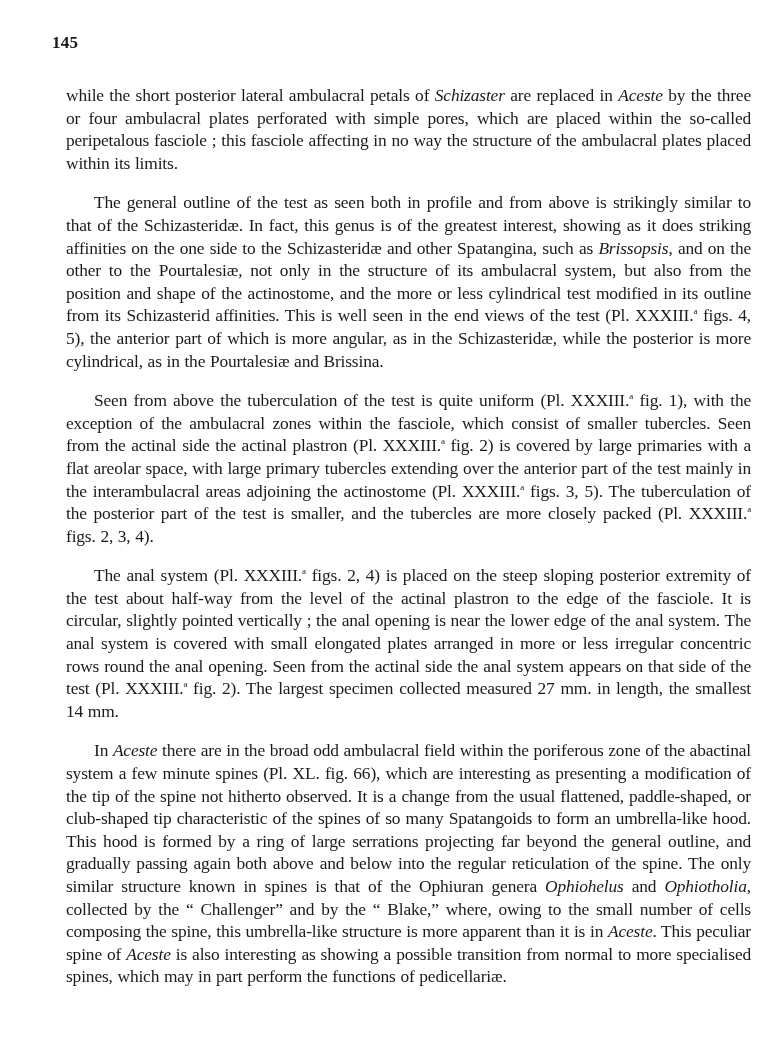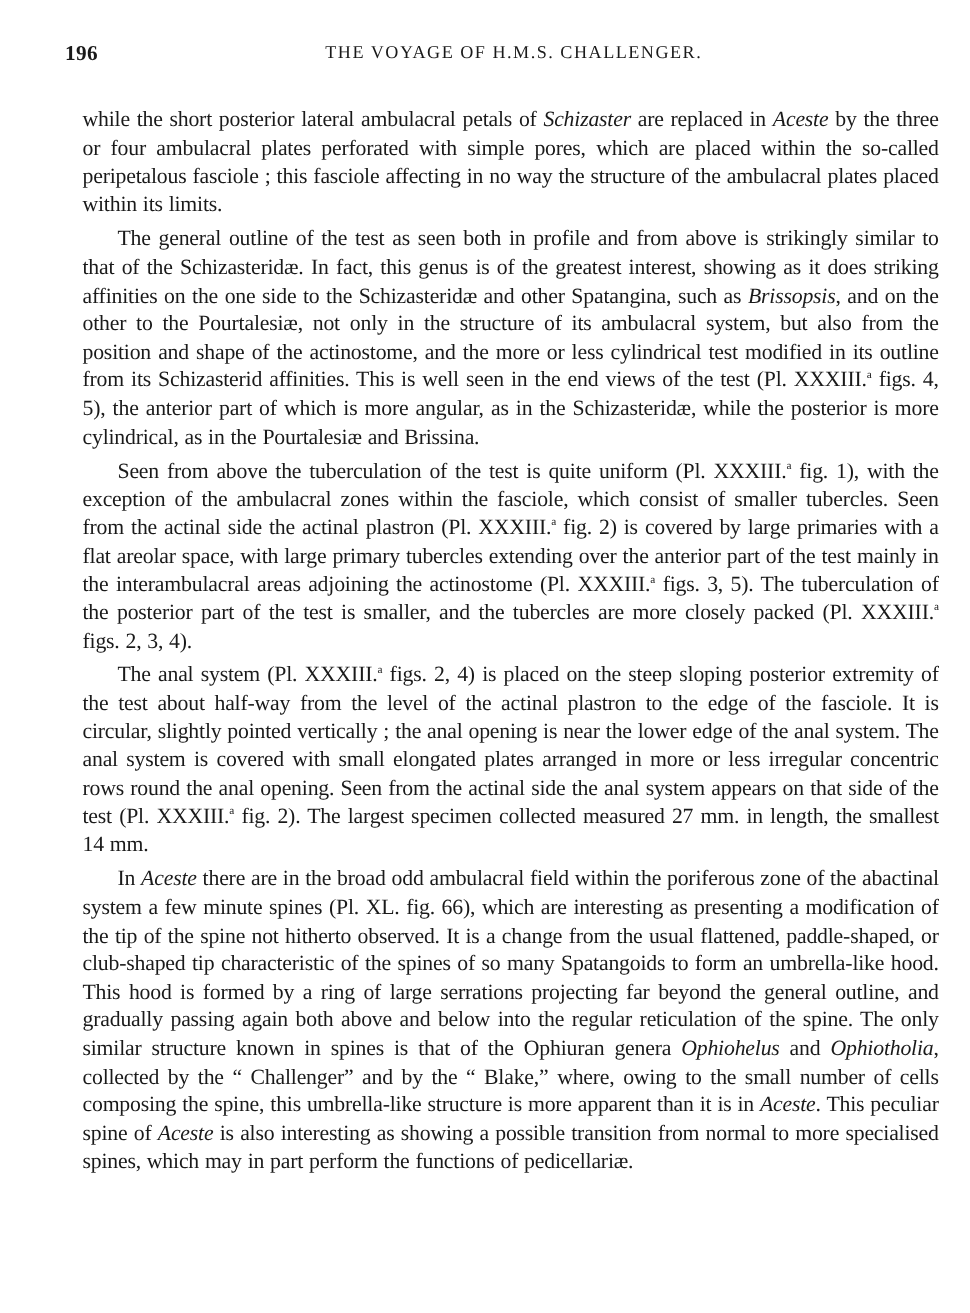--- a/index.html
+++ b/index.html
@@ -59,38 +59,37 @@
     }
     .body-text p {
       margin: 0;
       text-indent: 28px;
       hyphens: manual;
     }
     .body-text p.continued {
       text-indent: 0;
     }
     .body-text p + p {
-      margin-top: 5px;
+      margin-top: 17px;
     }
     em {
       font-style: italic;
     }
     sup.ref {
       font-size: 9px;
       vertical-align: 7px;
       line-height: 0;
     }
   </style>
 </head>
 <body>
 
 <div class="page">
   <div class="running-head">
-    <span class="page-number">196</span>
-    <span class="running-title">THE VOYAGE OF H.M.S. CHALLENGER.</span>
+    <span class="page-number">145</span>
   </div>
 
   <div class="body-text" id="body-text">
       <p class="continued"><span>while the short posterior lateral ambulacral petals of </span><em>Schizaster</em><span> are replaced in </span><em>Aceste</em><span> by the three or four ambulacral plates perforated with simple pores, which are placed within the so-called peripetalous fasciole ; this fasciole affecting in no way the structure of the ambulacral plates placed within its limits.</span></p>
       <p><span>The general outline of the test as seen both in profile and from above is strikingly similar to that of the Schizasteridæ. In fact, this genus is of the greatest interest, showing as it does striking affinities on the one side to the Schizasteridæ and other Spatangina, such as </span><em>Brissopsis</em><span>, and on the other to the Pourtalesiæ, not only in the structure of its ambulacral system, but also from the position and shape of the actinostome, and the more or less cylindrical test modified in its outline from its Schizasterid affinities.  This is well seen in the end views of the test (Pl. XXXIII.</span><sup class="ref">a</sup><span> figs. 4, 5), the anterior part of which is more angular, as in the Schizasteridæ, while the posterior is more cylindrical, as in the Pourta­lesiæ and Brissina.</span></p>
       <p><span>Seen from above the tuberculation of the test is quite uniform (Pl. XXXIII.</span><sup class="ref">a</sup><span> fig. 1), with the exception of the ambulacral zones within the fasciole, which consist of smaller tuber­cles.  Seen from the actinal side the actinal plastron (Pl. XXXIII.</span><sup class="ref">a</sup><span> fig. 2) is covered by large primaries with a flat areolar space, with large primary tubercles extending over the anterior part of the test mainly in the interambulacral areas adjoining the actinostome (Pl. XXXIII.</span><sup class="ref">a</sup><span> figs. 3, 5).  The tuberculation of the posterior part of the test is smaller, and the tubercles are more closely packed (Pl. XXXIII.</span><sup class="ref">a</sup><span> figs. 2, 3, 4).</span></p>
       <p><span>The anal system (Pl. XXXIII.</span><sup class="ref">a</sup><span> figs. 2, 4) is placed on the steep sloping posterior extremity of the test about half-way from the level of the actinal plastron to the edge of the fasciole.  It is circular, slightly pointed vertically ; the anal opening is near the lower edge of the anal system.  The anal system is covered with small elongated plates arranged in more or less irregular concentric rows round the anal opening.  Seen from the actinal side the anal system appears on that side of the test (Pl. XXXIII.</span><sup class="ref">a</sup><span> fig. 2). The largest specimen collected measured 27 mm. in length, the smallest 14 mm.</span></p>
       <p><span>In </span><em>Aceste</em><span> there are in the broad odd ambulacral field within the poriferous zone of the abactinal system a few minute spines (Pl. XL. fig. 66), which are interesting as pre­senting a modification of the tip of the spine not hitherto observed.  It is a change from the usual flattened, paddle-shaped, or club-shaped tip characteristic of the spines of so many Spatangoids to form an umbrella-like hood.  This hood is formed by a ring of large serrations projecting far beyond the general outline, and gradually passing again both above and below into the regular reticulation of the spine.  The only similar structure known in spines is that of the Ophiuran genera </span><em>Ophiohelus</em><span> and </span><em>Ophiotholia</em><span>, collected by the “ Challenger” and by the “ Blake,” where, owing to the small number of cells composing the spine, this umbrella-like structure is more apparent than it is in </span><em>Aceste</em><span>.  This peculiar spine of </span><em>Aceste</em><span> is also interesting as showing a possible transition from normal to more specialised spines, which may in part perform the functions of pedicellariæ.</span></p>
     </div>
 </div>

